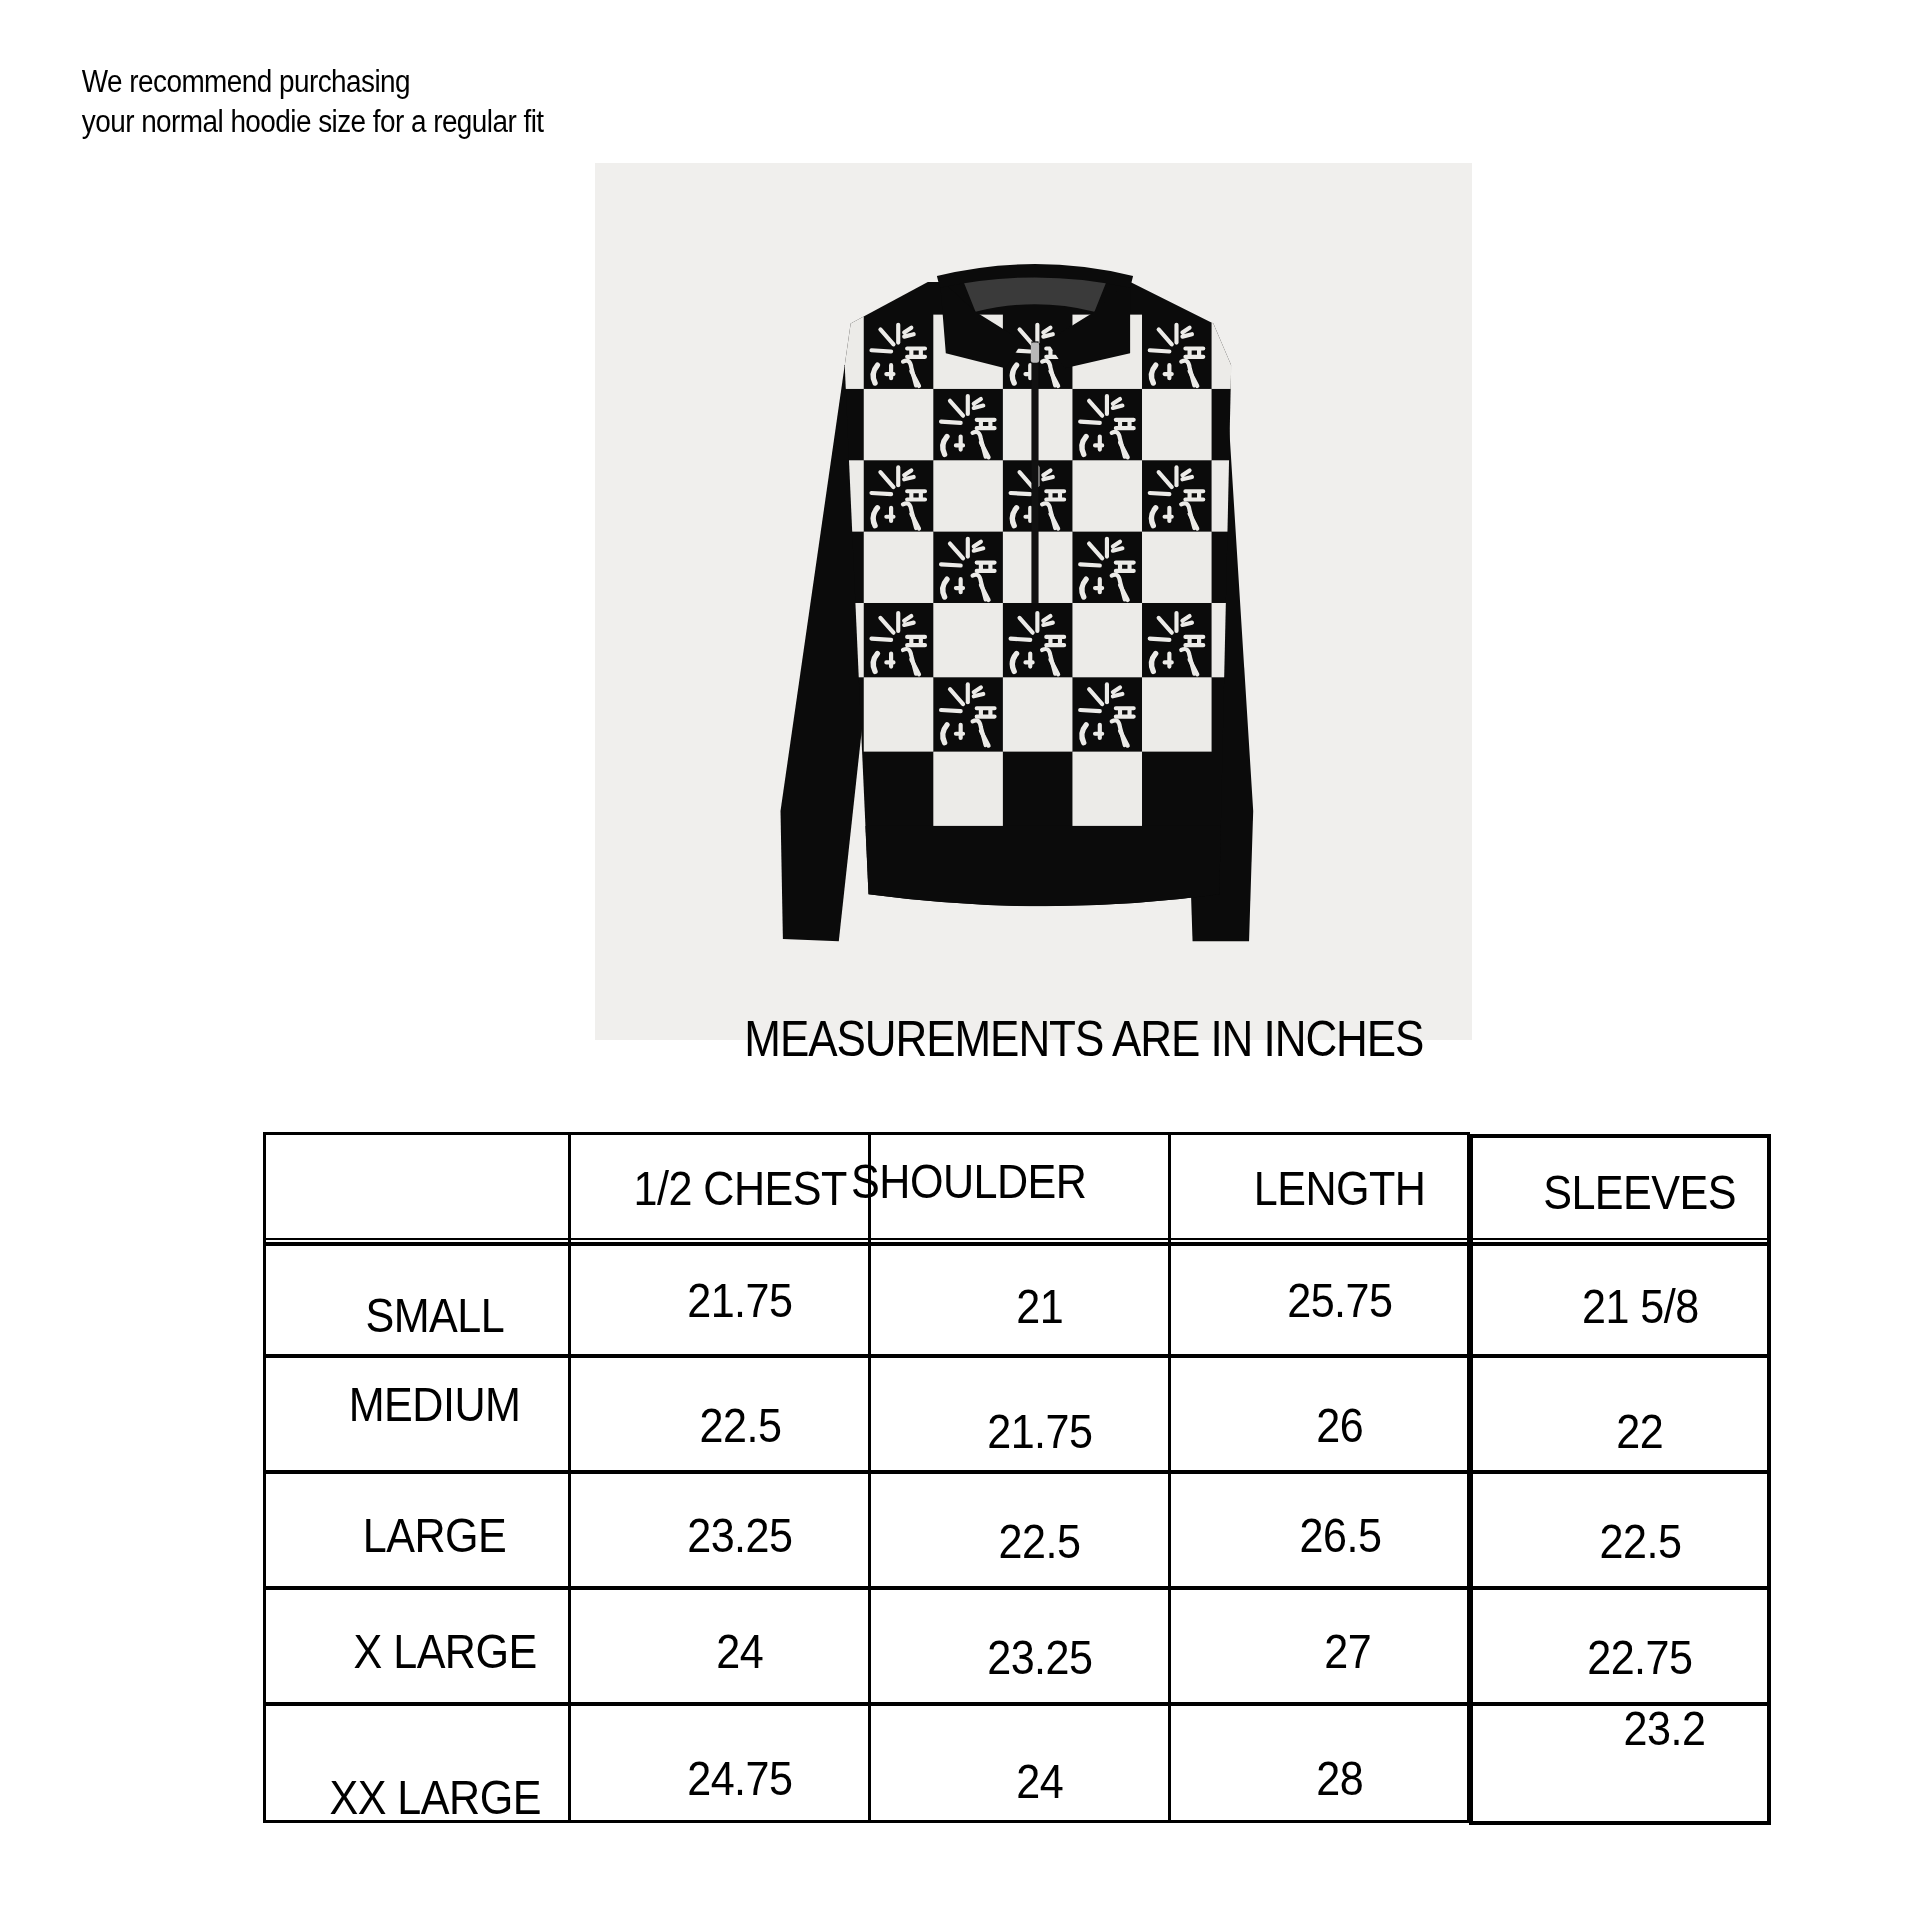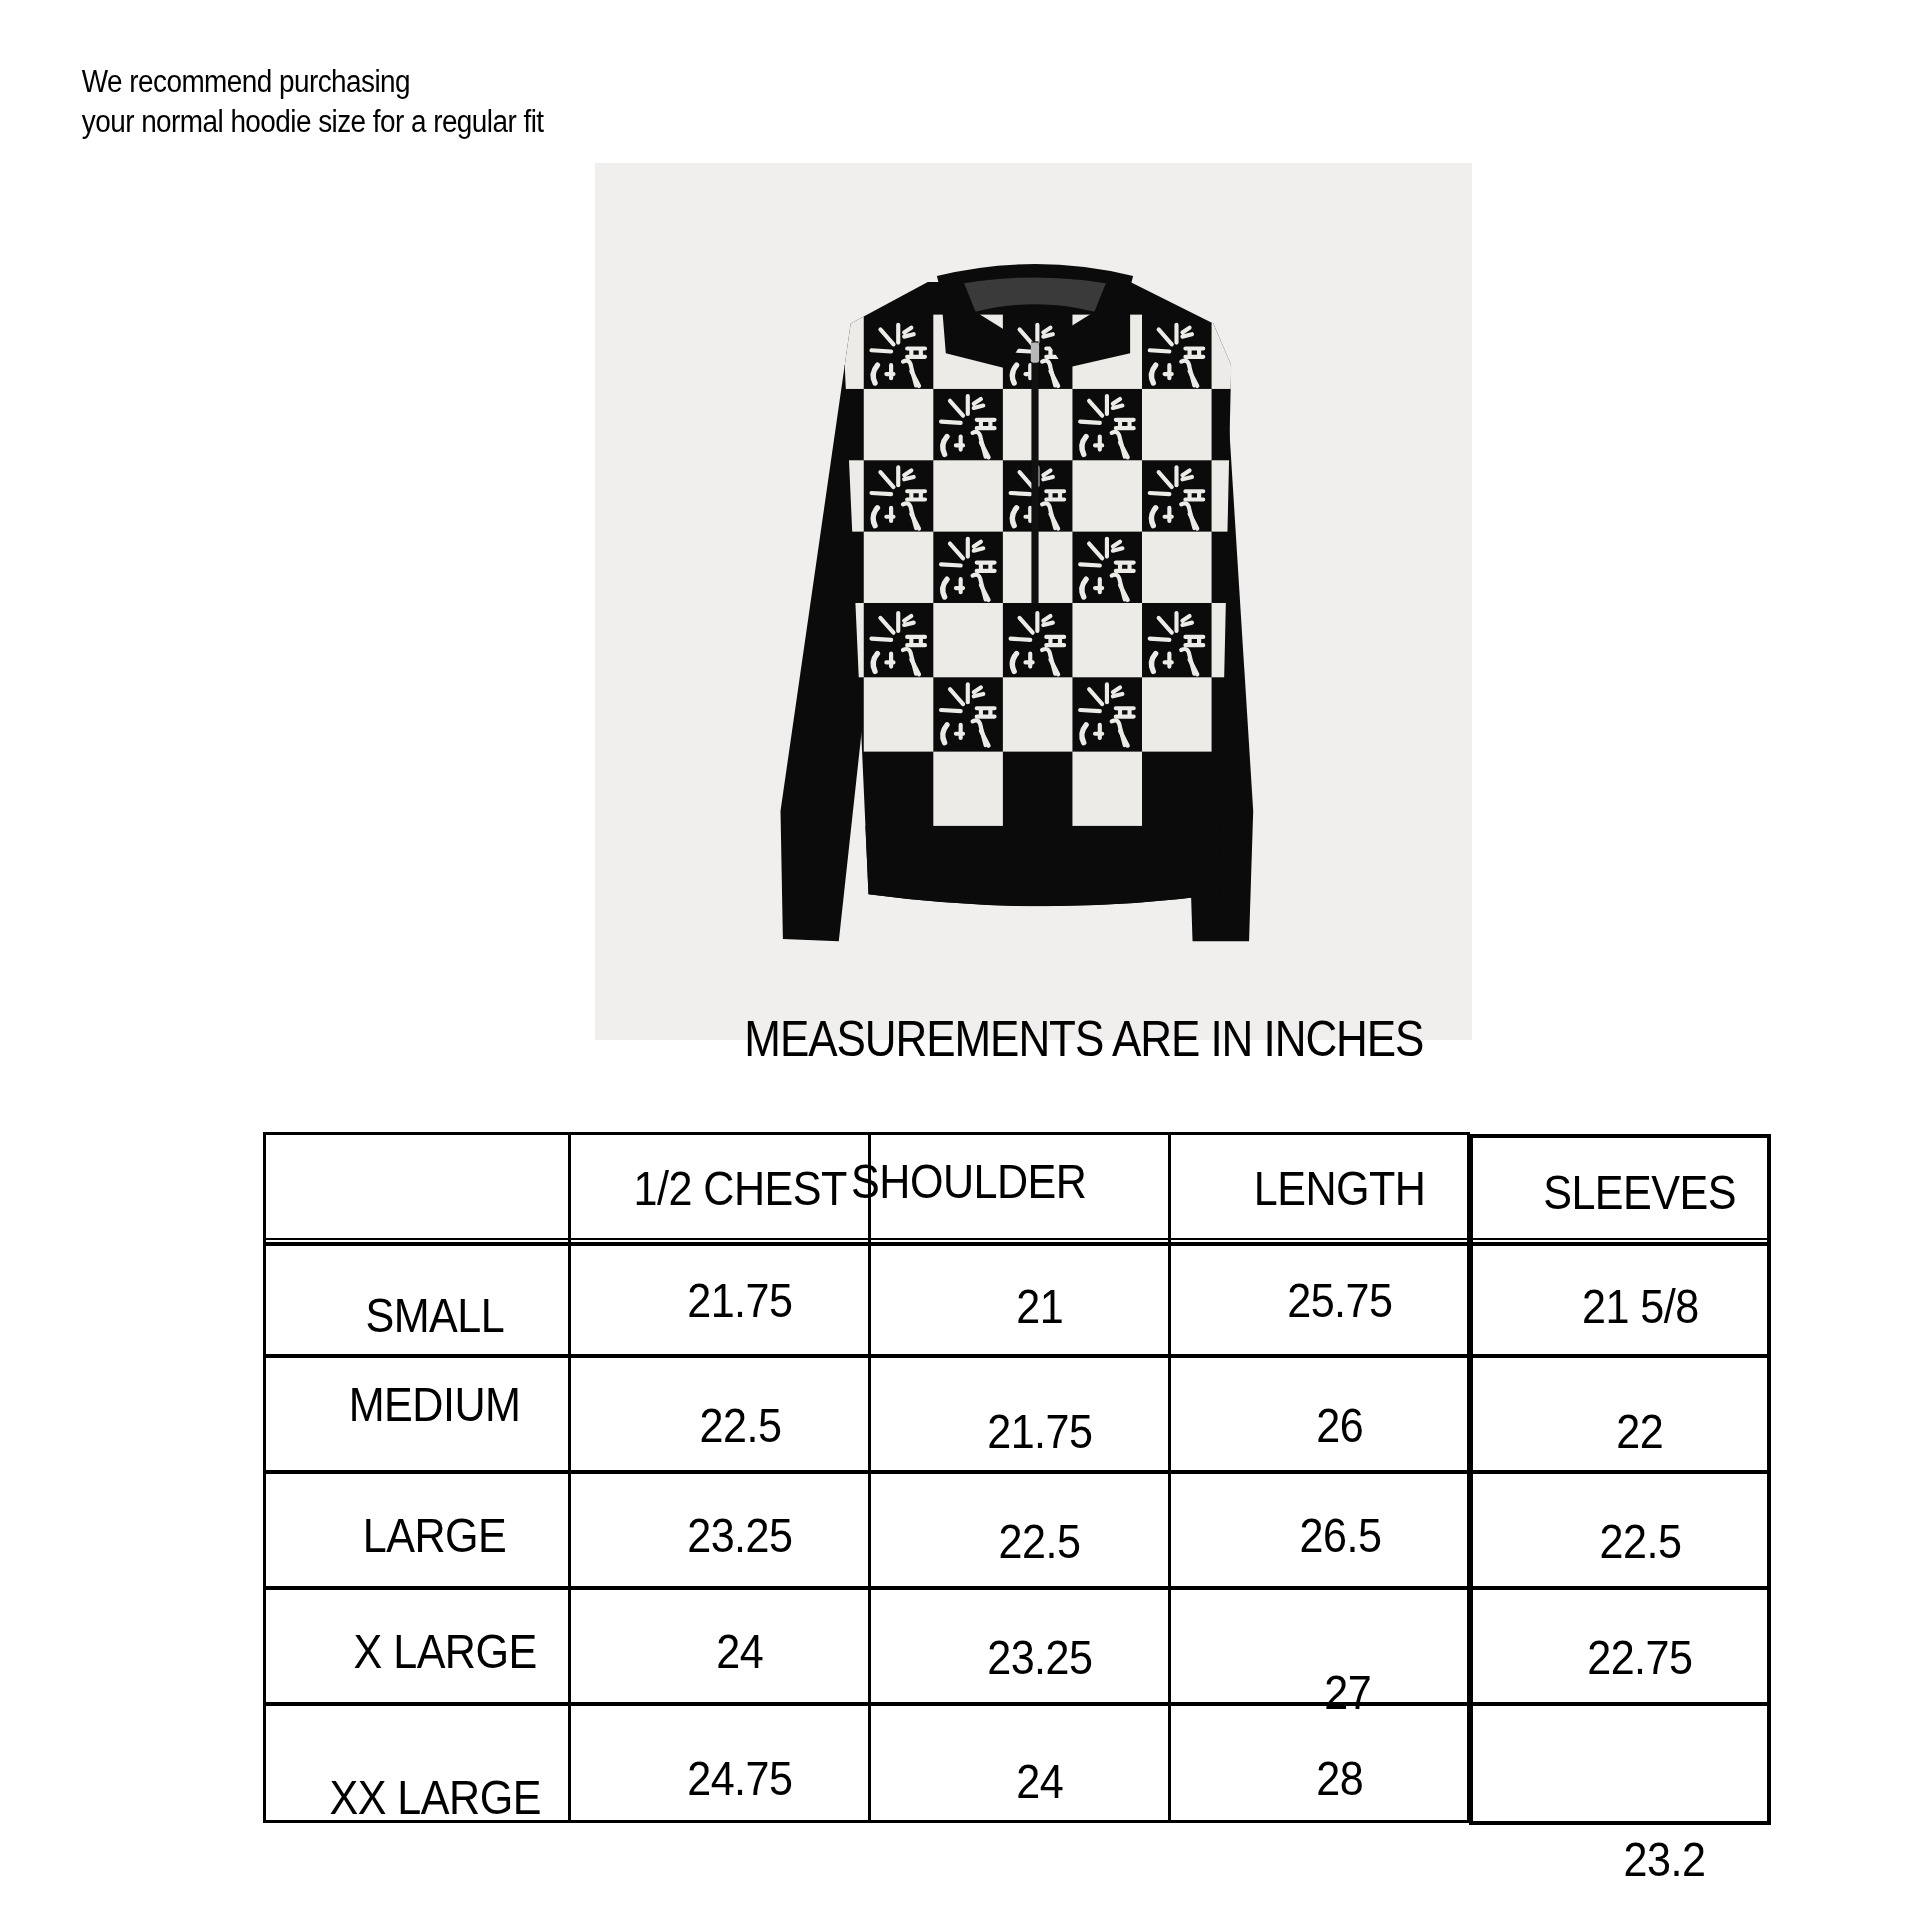--- a/index.html
+++ b/index.html
@@ -194,36 +194,36 @@
 
   <div class="cell" style="left:263px; top:1593px; width:304px; height:116px;padding-left:20px;">
       <span>X LARGE</span>
     </div>
   <div class="cell" style="left:571px; top:1593px; width:298px; height:116px;">
       <span>24</span>
     </div>
   <div class="cell" style="left:871px; top:1599px; width:297px; height:116px;">
       <span>23.25</span>
     </div>
-  <div class="cell" style="left:1171px; top:1634px; width:298px; height:116px;padding-left:16px;">
+  <div class="cell" style="left:1171px; top:1593px; width:298px; height:116px;padding-left:16px;">
       <span>27</span>
     </div>
   <div class="cell" style="left:1473px; top:1599px; width:294px; height:116px;text-align:center;">
       <span>22.75</span>
     </div>
 
   <div class="cell" style="left:263px; top:1709px; width:304px; height:116px;align-items:flex-end;">
       <span>XX LARGE</span>
     </div>
   <div class="cell" style="left:571px; top:1720px; width:298px; height:116px;">
       <span>24.75</span>
     </div>
   <div class="cell" style="left:871px; top:1723px; width:297px; height:116px;">
       <span>24</span>
     </div>
   <div class="cell" style="left:1171px; top:1720px; width:298px; height:116px;">
       <span>28</span>
     </div>
-  <div class="cell" style="left:1473px; top:1771px; width:343px; height:116px;align-items:flex-end;">
+  <div class="cell" style="left:1473px; top:1670px; width:343px; height:116px;">
       <span>23.2</span>
     </div>
 </div>
 
 
 </body></html>

